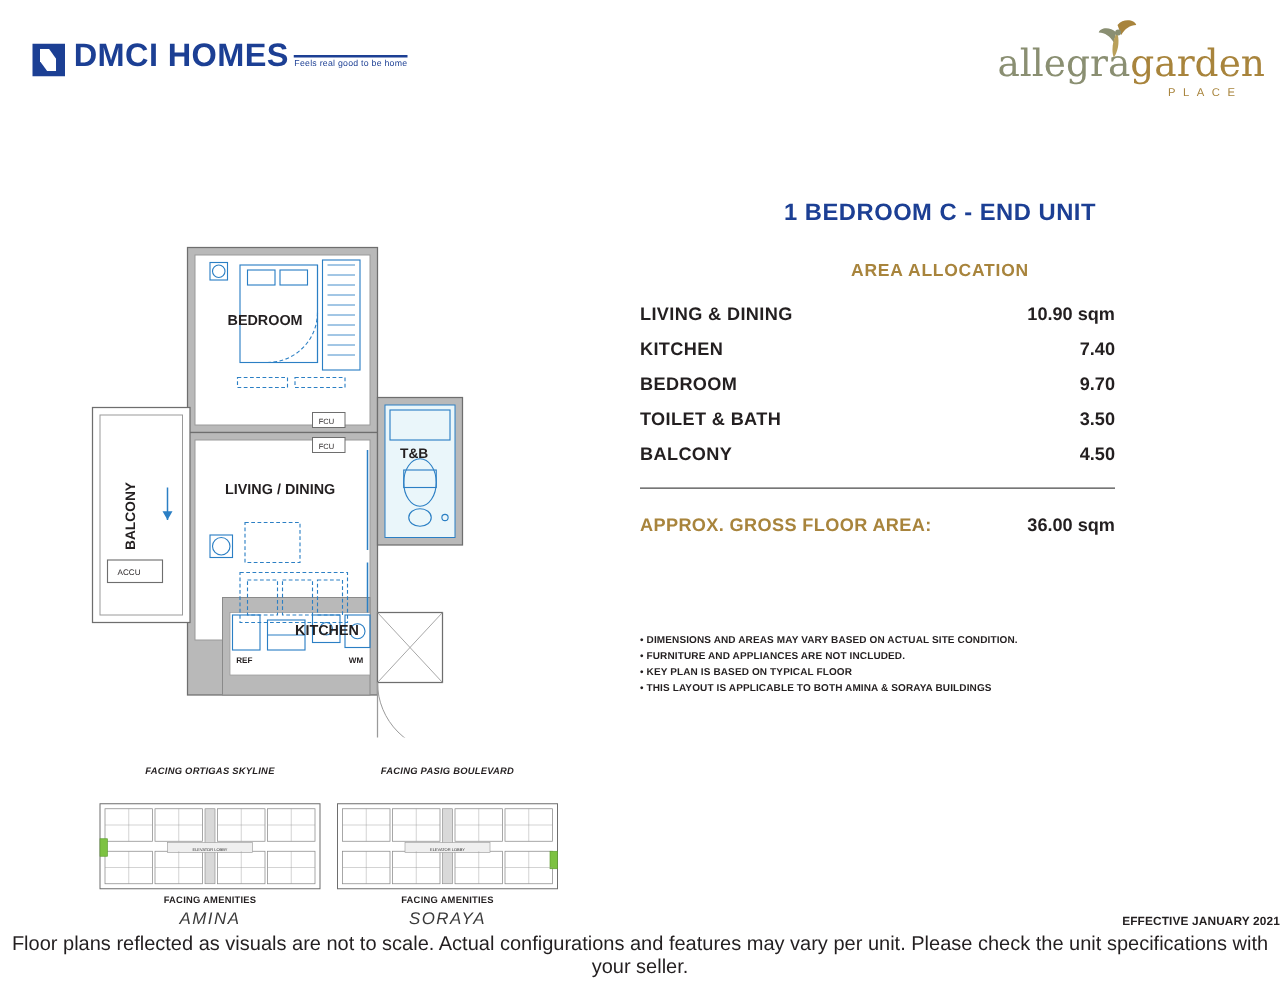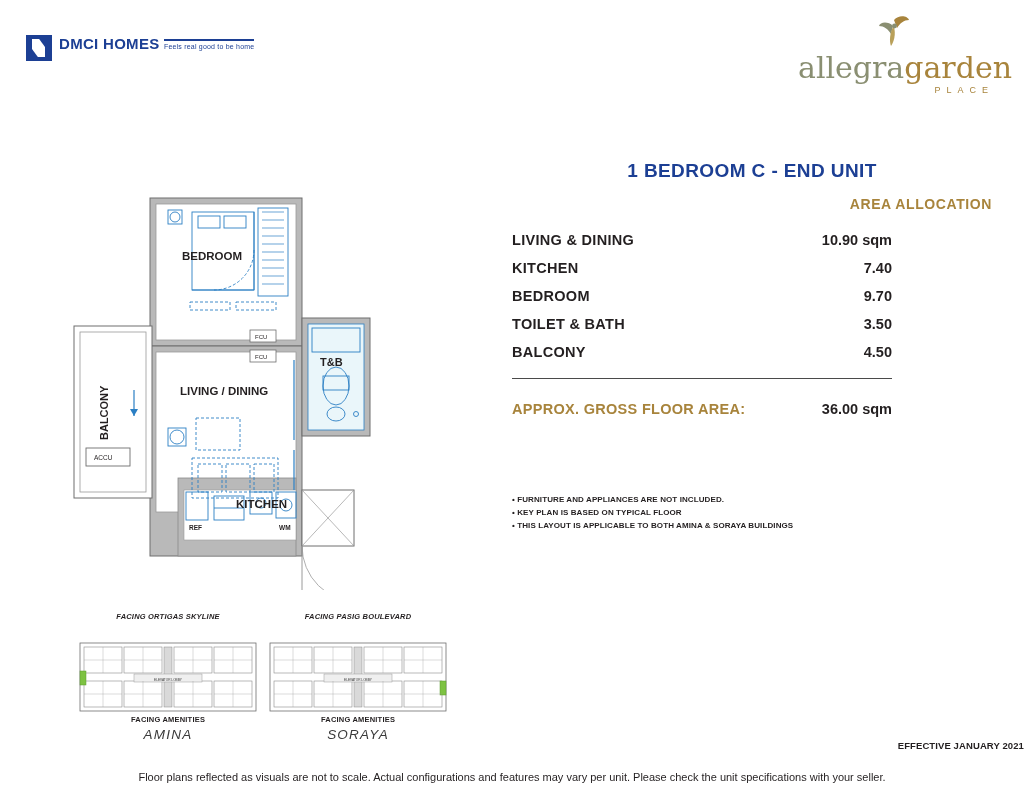--- a/index.html
+++ b/index.html
@@ -23,55 +23,55 @@
     display: inline-block; margin-top: 2px;
   }
   .dmci-mark::after {
     content: ""; position: absolute; left: 6px; top: 4px;
     width: 13px; height: 18px;
     background: #ffffff;
     clip-path: polygon(0 0, 55% 0, 100% 45%, 100% 100%, 45% 100%, 0 55%);
   }
   .dmci-textblock { margin-left: 7px; }
   .dmci-name {
-    font-size: 15px; font-weight: bold; letter-spacing: 0.3px;
+    font-size: 26px; font-weight: bold; letter-spacing: 0.3px;
     color: #1c3f94; line-height: 22px;
   }
   .dmci-tag {
     font-size: 7px; color: #1c3f94; letter-spacing: 0.2px;
     border-top: 2px solid #1c3f94; padding-top: 2px; margin-top: 1px;
     text-align: center;
   }
 
   .agp-logo { position: absolute; right: 26px; top: 16px; width: 200px; text-align: right; }
   .agp-leaf { position: absolute; right: 84px; top: -2px; width: 40px; height: 34px; }
   .agp-word {
     font-family: "DejaVu Serif", serif;
     font-size: 30px; line-height: 32px; letter-spacing: 0px;
-    margin-top: 36px;
+    margin-top: 20px;
   }
   .agp-word .a1 { color: #8a8f72; }
   .agp-word .a2 { color: #a8843c; }
   .agp-place {
     font-size: 9px; letter-spacing: 6px; color: #a8843c;
     margin-top: 1px; padding-right: 4px;
   }
 
   
   .plan { position: absolute; left: 72px; top: 190px; width: 400px; height: 400px; }
 
   
   .right { position: absolute; left: 512px; top: 160px; width: 480px; }
   .unit-title {
     font-size: 19px; font-weight: bold; color: #1c3f94;
     letter-spacing: 0.4px; text-align: center;
   }
   .area-alloc {
     font-size: 14px; font-weight: bold; color: #a8843c;
-    letter-spacing: 0.6px; text-align: right; margin-top: 14px;
+    letter-spacing: 0.6px; text-align: center; margin-top: 26px;
   }
   .alloc-table { margin-top: 20px; width: 380px; }
   .alloc-row { display: flex; align-items: baseline; margin-bottom: 12px; }
   .alloc-label { width: 290px; font-size: 14.5px; font-weight: bold; letter-spacing: 0.3px; }
   .alloc-value { font-size: 14.5px; font-weight: bold; text-align: right; width: 90px; }
   .divider { width: 380px; height: 1px; background: #4a4a4a; margin: 18px 0 0 0; }
   .gross-row { display: flex; align-items: baseline; margin-top: 22px; width: 380px; }
   .gross-label { width: 290px; font-size: 14.5px; font-weight: bold; color: #a8843c; letter-spacing: 0.3px; }
   .gross-value { font-size: 14.5px; font-weight: bold; text-align: right; width: 90px; }
 
@@ -97,21 +97,21 @@
   }
   .kp-img { width: 100%; height: 72px; display: block; }
 
   
   .footer { position: absolute; left: 0; bottom: 8px; width: 1024px; }
   .effective {
     font-size: 9.5px; font-weight: bold; text-align: right;
     letter-spacing: 0.1px;
   }
   .disclaimer {
-    font-size: 11px; text-align: center; margin-top: 20px; color: #231f20;
+    font-size: 16px; text-align: center; margin-top: 4px; color: #231f20;
   }
 </style>
 </head>
 <body>
 
 <div class="header">
 
   <div class="dmci-logo">
     <span class="dmci-mark"></span>
     <span class="dmci-textblock">
@@ -267,20 +267,21 @@
   </div>
 
   <div class="divider"></div>
 
   <div class="gross-row">
     <span class="gross-label">APPROX. GROSS FLOOR AREA:</span>
     <span class="gross-value">36.00 sqm</span>
   </div>
 
   <div class="notes">
+    <div class="note">• DIMENSIONS AND AREAS MAY VARY BASED ON ACTUAL SITE CONDITION.</div>
     <div class="note">• FURNITURE AND APPLIANCES ARE NOT INCLUDED.</div>
     <div class="note">• KEY PLAN IS BASED ON TYPICAL FLOOR</div>
     <div class="note">• THIS LAYOUT IS APPLICABLE TO BOTH AMINA &amp; SORAYA BUILDINGS</div>
   </div>
 
 </div>
 
 <div class="keyplans">
 
   <div class="kp kp-amina">

